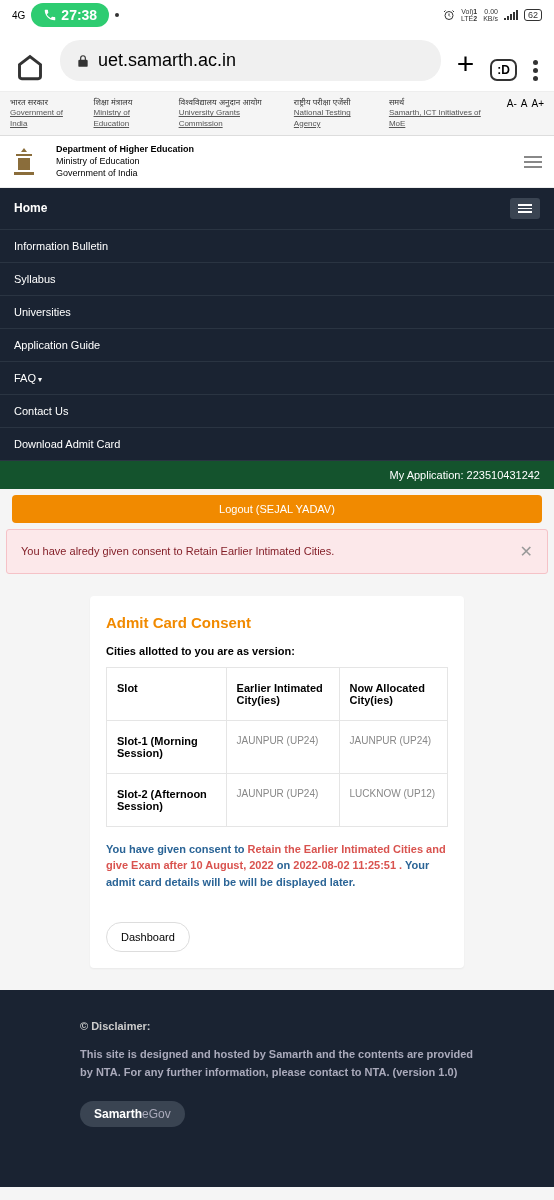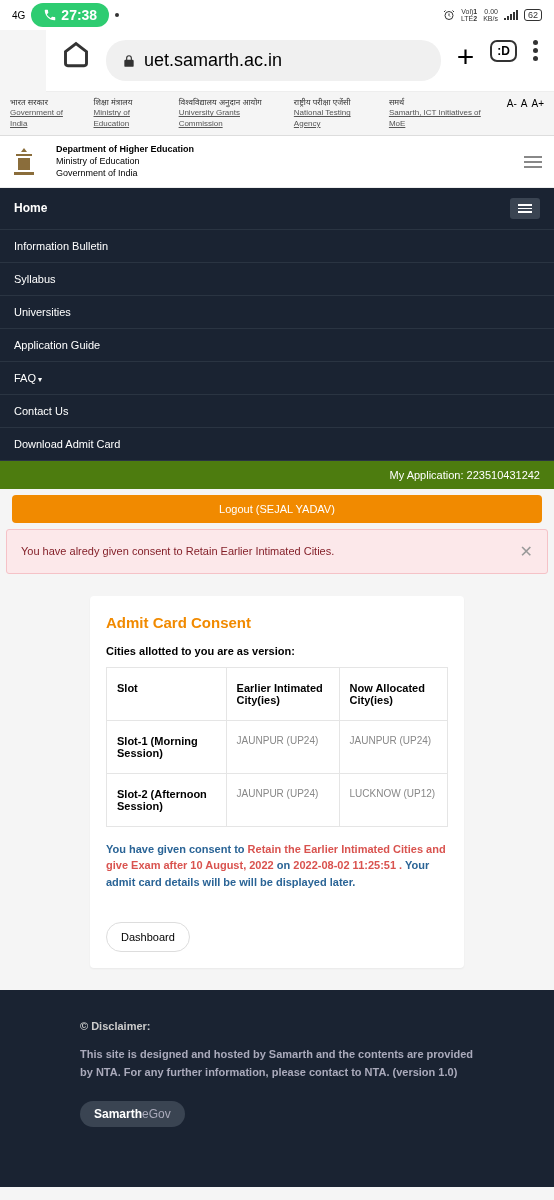--- a/index.html
+++ b/index.html
@@ -4,21 +4,21 @@
 <style>
 * { margin: 0; padding: 0; box-sizing: border-box; font-family: Arial, sans-serif; }
 body { background: #f5f5f5; width: 554px; }
 
 .status-bar { background: #fff; height: 30px; display: flex; justify-content: space-between; align-items: center; padding: 0 12px; font-size: 10px; }
 .status-left { display: flex; align-items: center; gap: 6px; }
 .call-pill { background: #2ecc71; color: #fff; border-radius: 14px; padding: 4px 12px; font-size: 14px; font-weight: bold; display: flex; align-items: center; gap: 4px; }
 .status-right { display: flex; align-items: center; gap: 6px; font-size: 9px; color: #333; text-align: right; }
 .battery { border: 1px solid #333; border-radius: 3px; padding: 0 3px; font-size: 9px; }
 
-.browser-bar { background: #fff; display: flex; align-items: flex-start; padding: 10px 16px; gap: 16px; border-bottom: 1px solid #eee; margin-left: 46px; }
+.browser-bar { background: #fff; display: flex; align-items: flex-end; padding: 10px 16px; gap: 16px; border-bottom: 1px solid #eee; }
 .home-svg { width: 28px; height: 28px; }
 .url-box { flex: 1; background: #f0f0f0; border-radius: 20px; padding: 10px 16px; font-size: 18px; display: flex; align-items: center; gap: 8px; }
 .lock-ico { width: 14px; height: 14px; }
 .plus-ico { font-size: 30px; font-weight: 300; }
 .tabs-ico { border: 2.5px solid #333; border-radius: 7px; padding: 2px 5px; font-size: 12px; font-weight: bold; }
 .menu-dots { display: flex; flex-direction: column; gap: 3px; }
 .menu-dots span { width: 5px; height: 5px; background: #333; border-radius: 50%; }
 
 .gov-links { background: #f5f5f5; display: flex; padding: 6px 10px; gap: 18px; border-bottom: 1px solid #ddd; font-size: 8px; align-items: flex-start; }
 .gov-col { display: flex; flex-direction: column; line-height: 1.3; }
@@ -32,21 +32,21 @@
 .dept-txt .l1 { font-weight: bold; }
 .hamb { margin-left: auto; display: flex; flex-direction: column; gap: 3px; }
 .hamb span { width: 18px; height: 2px; background: #888; }
 
 .nav-dark { background: #1a2332; color: #fff; }
 .nav-home { display: flex; justify-content: space-between; align-items: center; padding: 10px 14px; font-size: 12px; font-weight: bold; border-bottom: 1px solid #2a3442; }
 .nav-home .hamb2 { background: #3a4452; padding: 6px 8px; border-radius: 3px; display: flex; flex-direction: column; gap: 2px; }
 .nav-home .hamb2 span { width: 14px; height: 1.5px; background: #fff; }
 .nav-item { padding: 10px 14px; font-size: 11px; border-bottom: 1px solid #2a3442; }
 .nav-caret { font-size: 8px; margin-left: 2px; }
-.my-app { text-align: right; padding: 8px 14px; font-size: 11px; background: #4d7c0f; }
+.my-app { text-align: right; padding: 8px 14px; font-size: 11px; background: #14532d; }
 
 .logout-btn { background: #f18a00; color: #fff; text-align: center; padding: 8px; font-size: 11px; margin: 6px 12px; border-radius: 4px; }
 
 .alert-box { background: #fce8ea; border: 1px solid #f5c2c7; color: #842029; padding: 12px 14px; margin: 4px 6px; font-size: 11px; display: flex; justify-content: space-between; align-items: center; border-radius: 3px; }
 .alert-close { color: #999; font-size: 16px; cursor: pointer; }
 
 .card { background: #fff; margin: 22px 90px; border-radius: 4px; box-shadow: 0 1px 2px rgba(0,0,0,0.05); }
 .card-title { color: #f18a00; font-weight: bold; font-size: 15px; padding: 18px 16px 14px; }
 .card-body { padding: 0 16px 16px; }
 .card-sub { font-size: 11px; font-weight: bold; margin-bottom: 10px; }

